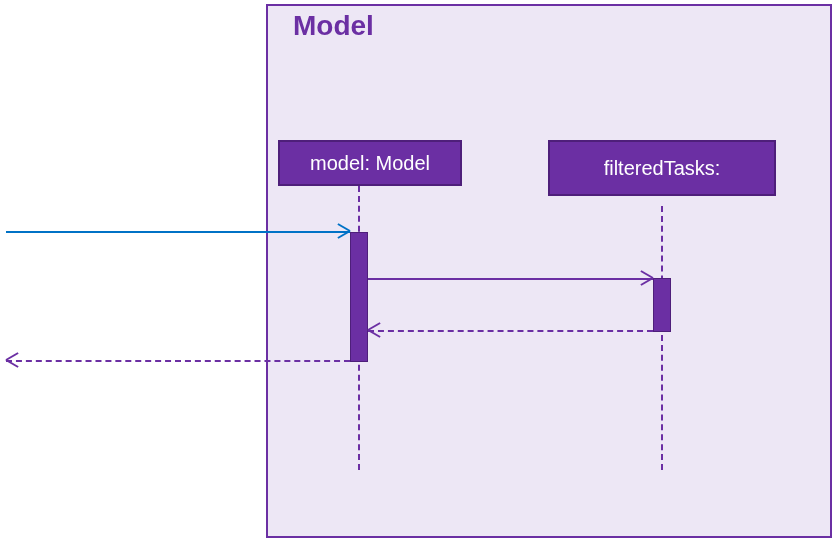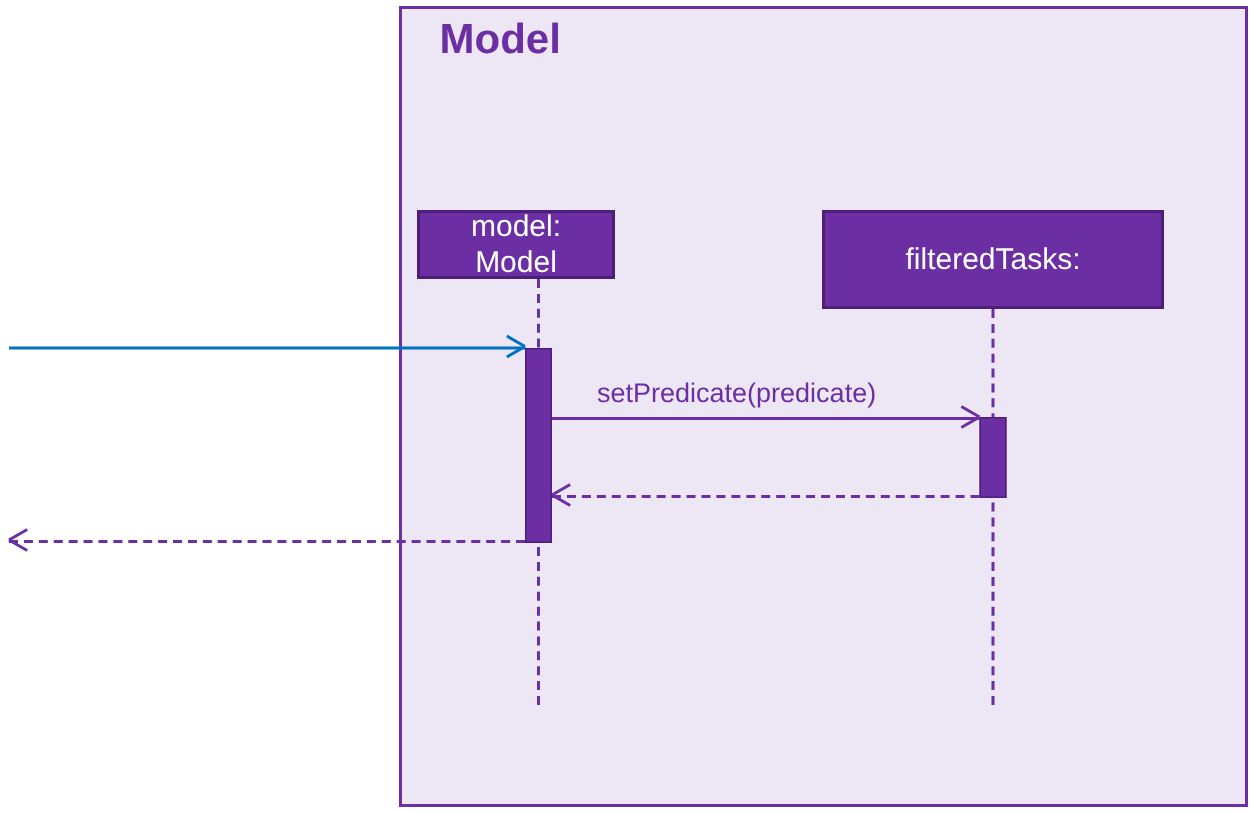--- a/index.html
+++ b/index.html
@@ -98,37 +98,36 @@
 </style>
 </head>
 <body>
 
 <div class="stage">
 
   <div class="frame" style="left:266px; top:4px; width:562px; height:530px;">
     <div class="frame-label">Model</div>
   </div>
 
-  <div class="obj-box" style="left:278px; top:140px; width:132px; height:46px;">
+  <div class="obj-box" style="left:278px; top:140px; width:184px; height:46px;">
     <span>model: Model</span>
   </div>
   <div class="lifeline" style="left:358px; top:186px; height:284px;"></div>
 
-  <div class="obj-box" style="left:548px; top:140px; width:228px; height:66px; flex-direction:column;">
+  <div class="obj-box" style="left:548px; top:140px; width:228px; height:56px; flex-direction:column;">
     <span>filteredTasks:</span>
   </div>
   <div class="lifeline" style="left:661px; top:206px; height:264px;"></div>
 
   <div class="activation" style="left:350px; top:232px; width:18px; height:130px;"></div>
   <div class="activation" style="left:653px; top:278px; width:18px; height:54px;"></div>
 
   <div class="arrow solid blue" style="left:6px; top:231px; width:344px;"></div>
   <div class="ah blue" style="left:334px; top:225px;"></div>
 
-  <div class="msg-label" style="left:398px; top:252px;">setPredicate(predicate)</div>
   <div class="arrow solid" style="left:368px; top:278px; width:285px;"></div>
   <div class="ah" style="left:637px; top:272px;"></div>
 
   <div class="arrow dashed" style="left:368px; top:330px; width:285px;"></div>
   <div class="ah left" style="left:368px; top:324px;"></div>
 
   <div class="arrow dashed" style="left:6px; top:360px; width:344px;"></div>
   <div class="ah left" style="left:6px; top:354px;"></div>
 
 </div>

